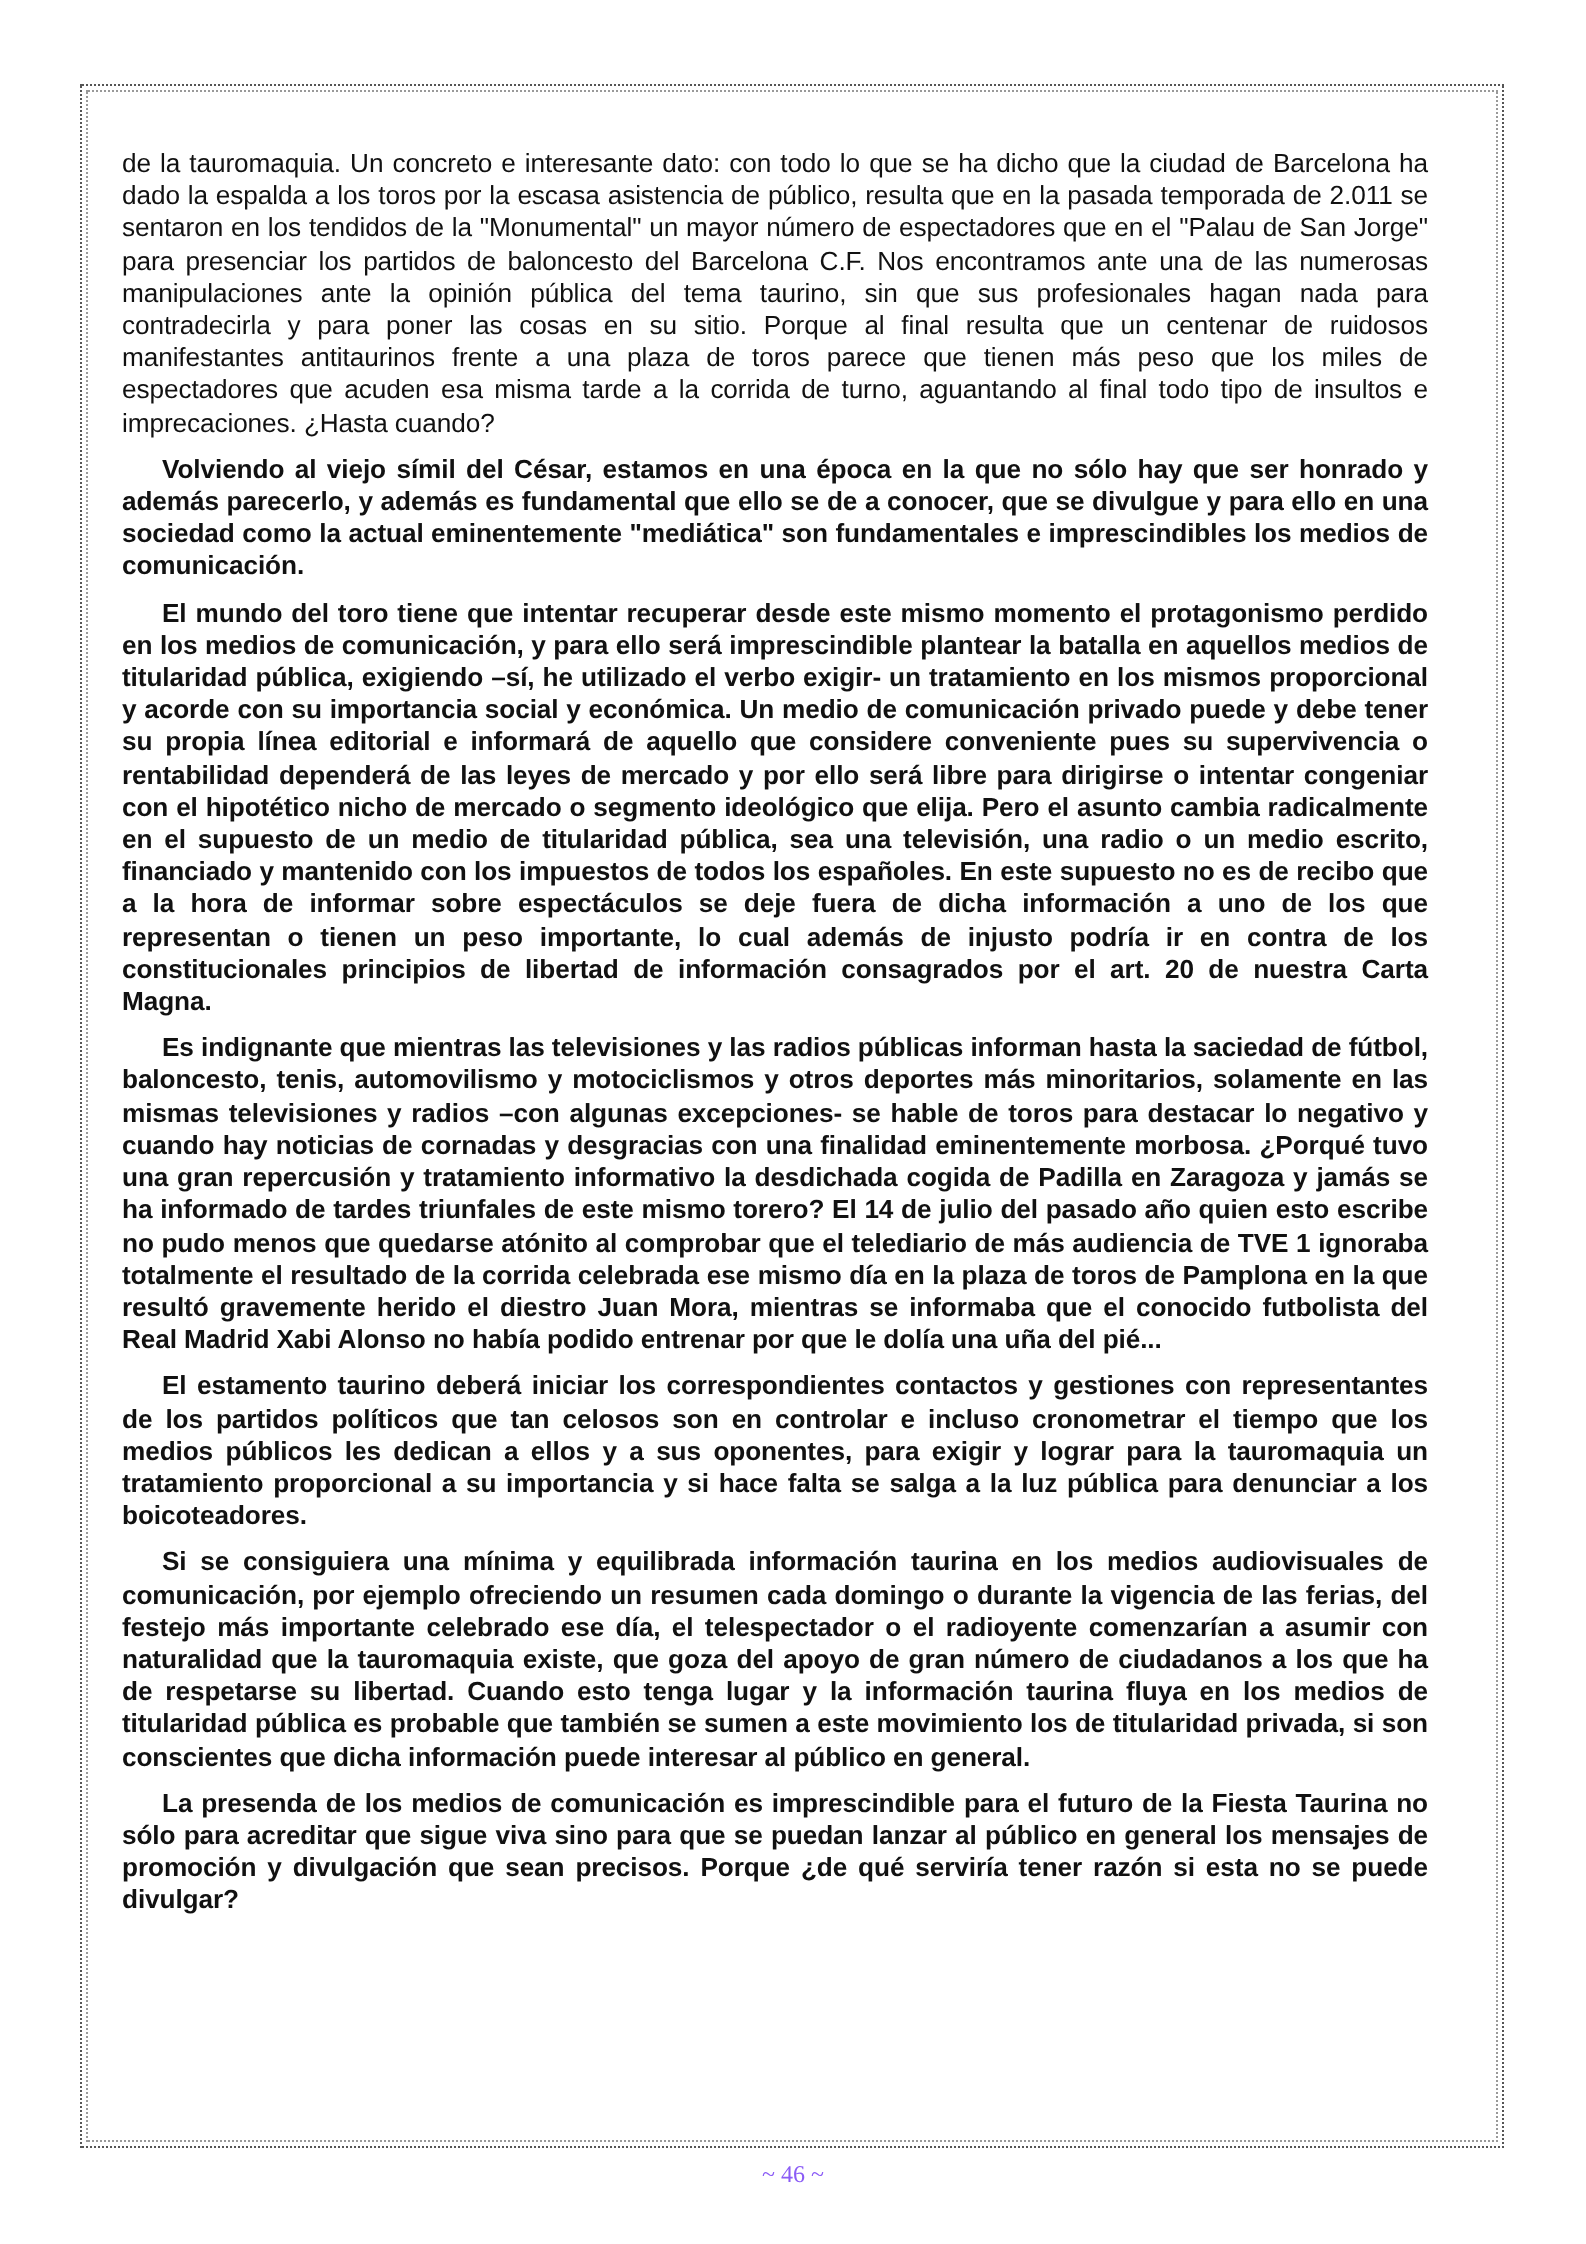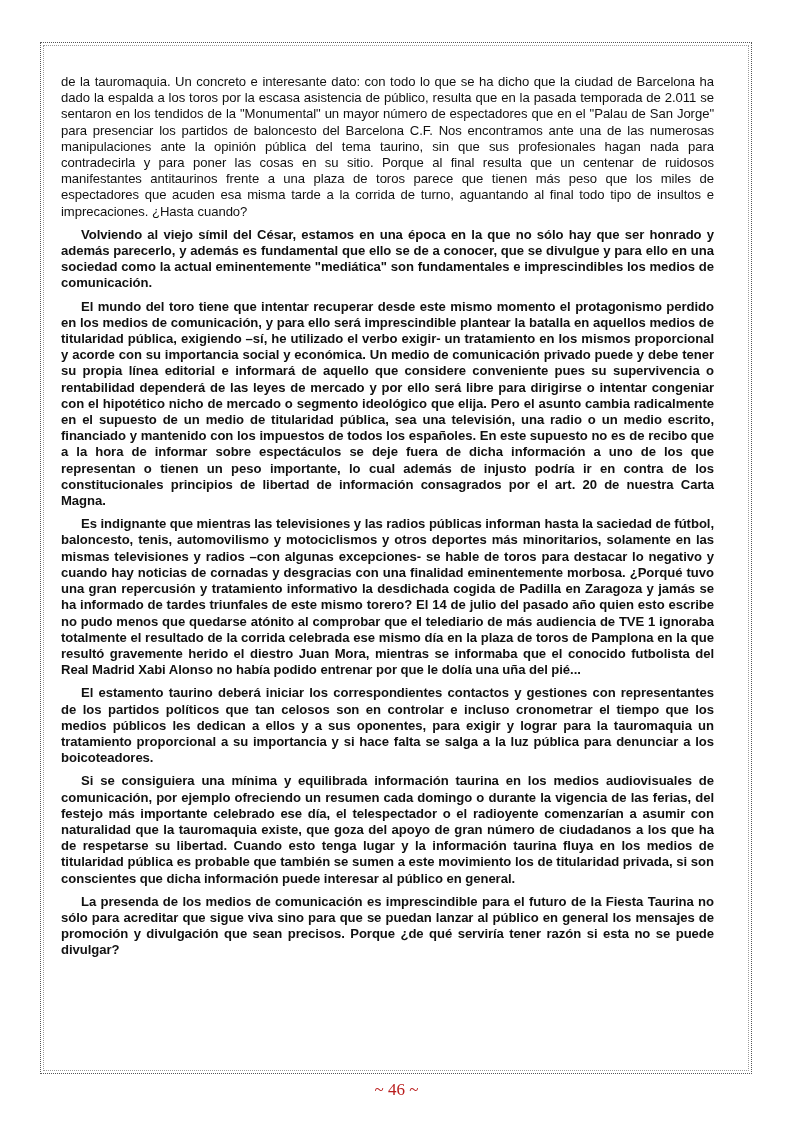--- a/index.html
+++ b/index.html
@@ -48,22 +48,22 @@
     text-indent: 20px;
     font-weight: bold;
   }
   .page-number {
     position: absolute;
     left: 0;
     width: 793px;
     top: 1080px;
     text-align: center;
     font-family: "Liberation Serif", "DejaVu Serif", serif;
-    font-size: 17px;
-    color: #b91c1c;
+    font-size: 12px;
+    color: #8b5cf6;
   }
 </style>
 </head>
 <body>
 
 <div class="page-border"></div>
 
 <div class="text-column">
   <p class="para">de la tauromaquia. Un concreto e interesante dato: con todo lo que se ha dicho que la ciudad de Barcelona ha dado la espalda a los toros por la escasa asistencia de público, resulta que en la pasada temporada de 2.011 se sentaron en los tendidos de la "Monumental" un mayor número de espectadores que en el "Palau de San Jorge" para presenciar los partidos de baloncesto del Barcelona C.F. Nos encontramos ante una de las numerosas manipulaciones ante la opinión pública del tema taurino, sin que sus profesionales hagan nada para contradecirla y para poner las cosas en su sitio. Porque al final resulta que un centenar de ruidosos manifestantes antitaurinos frente a una plaza de toros parece que tienen más peso que los miles de espectadores que acuden esa misma tarde a la corrida de turno, aguantando al final todo tipo de insultos e imprecaciones. ¿Hasta cuando?</p>
   <p class="para indent">Volviendo al viejo símil del César, estamos en una época en la que no sólo hay que ser honrado y además parecerlo, y además es fundamental que ello se de a conocer, que se divulgue y para ello en una sociedad como la actual eminentemente "mediática" son fundamentales e imprescindibles los medios de comunicación.</p>

